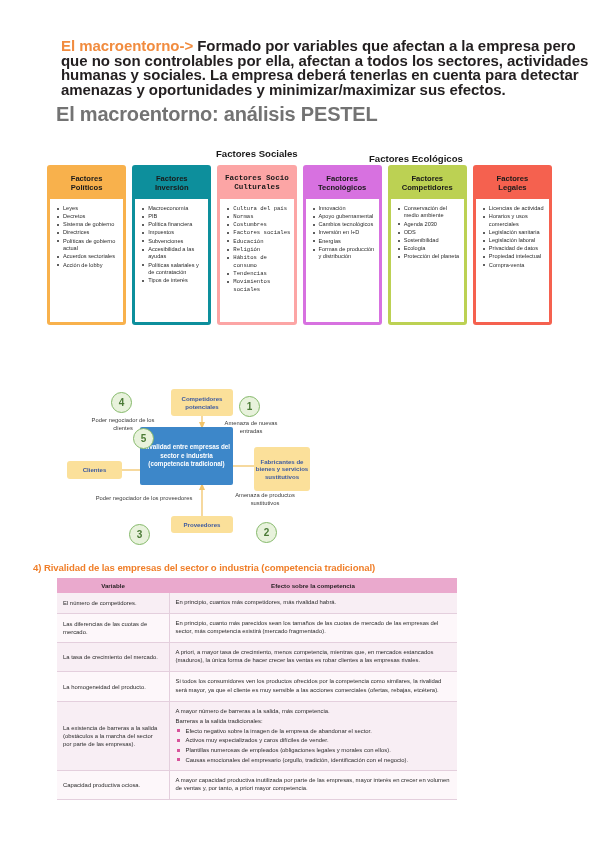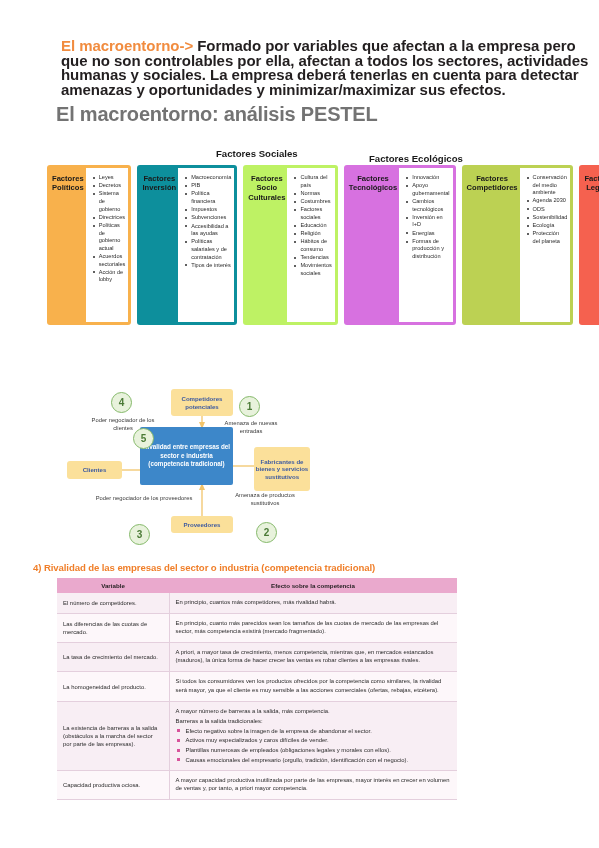--- a/index.html
+++ b/index.html
@@ -41,21 +41,21 @@
   
   .pestel{
     position:absolute;left:47px;top:165px;
     width:505px;height:160px;
     display:flex;gap:6px;
   }
   .card{
     flex:1 1 0;
     border-radius:3px;
     padding:3px;
-    display:flex;
+    display:flex;flex-direction:column;
     box-sizing:border-box;
   }
   .card-title{
     text-align:center;
     font-size:7.6px;font-weight:bold;
     line-height:9.4px;
     padding:6px 2px 6px;
     color:#1a1a1a;
   }
   .card-body{
@@ -227,21 +227,21 @@
             <li>Política financiera</li>
             <li>Impuestos</li>
             <li>Subvenciones</li>
             <li>Accesibilidad a las ayudas</li>
             <li>Políticas salariales y de contratación</li>
             <li>Tipos de interés</li>
           </ul>
       </div>
     </div>
 
-    <div class="card" id="card-socio" style="background: #bef264;">
+    <div class="card" id="card-socio" style="background: #fca5a5; font-family: Liberation Mono, monospace;">
       <div class="card-title">
         <div>Factores Socio</div>
         <div>Culturales</div>
       </div>
       <div class="card-body">
         <ul>
             <li>Cultura del país</li>
             <li>Normas</li>
             <li>Costumbres</li>
             <li>Factores sociales</li>

